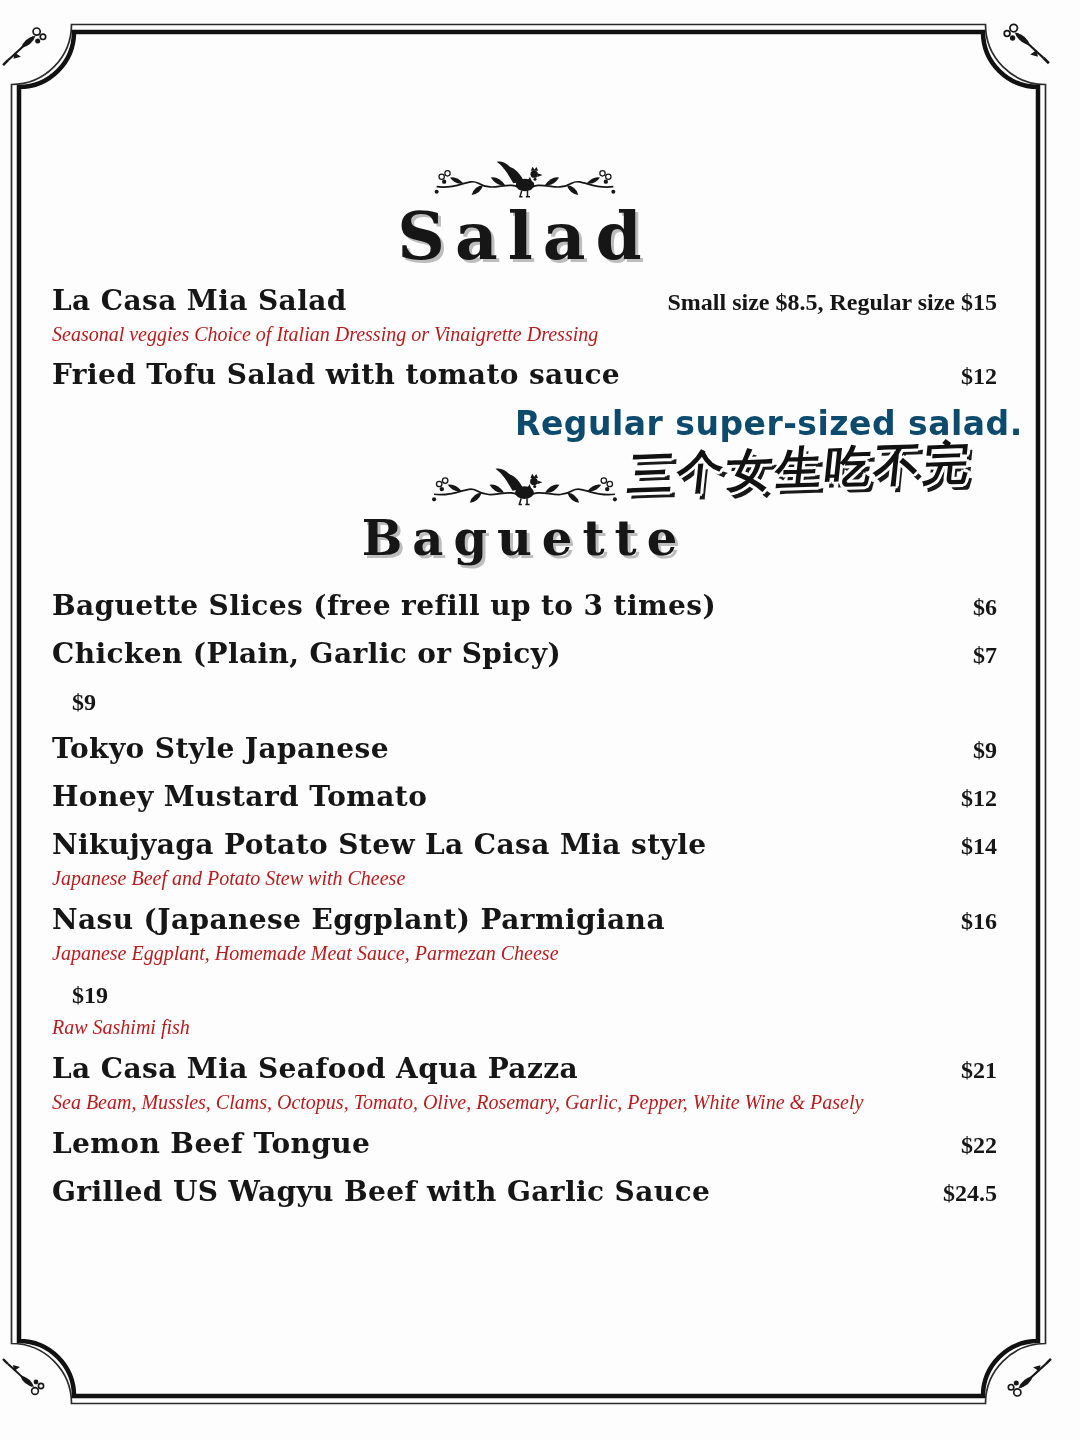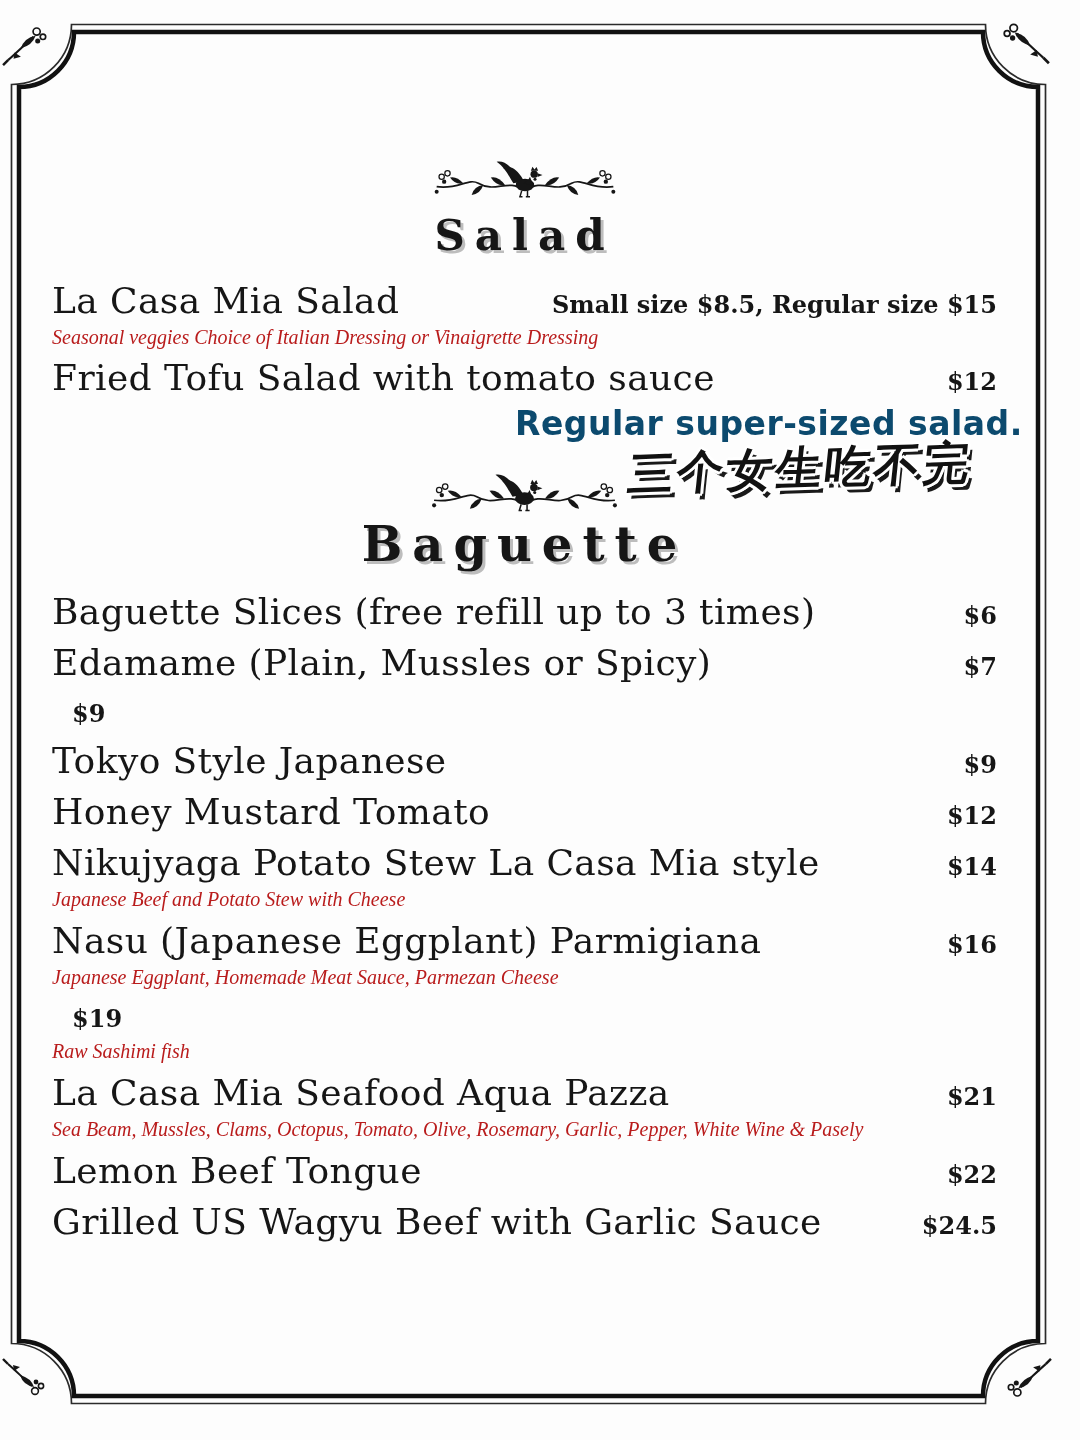--- a/index.html
+++ b/index.html
@@ -25,34 +25,34 @@
   .orn-salad{margin-top:138px;}
   .orn-appetizer{margin-top:62px;}
 
   .section-title{
     text-align:center;
     font-weight:bold;
     color:var(--ink);
     text-shadow:3px 3px 0 var(--title-shadow);
     letter-spacing:10px;
   }
-  .title-salad{font-size:42px;line-height:56px;margin-top:-4px;}
+  .title-salad{font-size:66px;line-height:56px;margin-top:-4px;}
   .title-appetizer{font-size:48px;line-height:54px;margin-top:-2px;}
 
   .items{margin-top:20px;}
   .items-appetizer{margin-top:24px;}
   .item{margin-bottom:13px;}
   .item-line{display:flex;justify-content:space-between;align-items:baseline;}
   .item-name{
-    font-size:36px;line-height:34px;font-weight:400;
+    font-size:28px;line-height:34px;font-weight:700;
     white-space:nowrap;letter-spacing:0.4px;
   }
   .item-price{
     font-size:24px;line-height:34px;font-weight:700;
-    white-space:nowrap;margin-left:20px;
+    white-space:nowrap;margin-left:20px;font-family:Liberation Serif, serif;
   }
   .item-desc{
     font-family:"Liberation Serif", serif;
     font-style:italic;
     font-size:20px;line-height:24px;
     color:#b91c1c;
     margin-top:3px;
   }
   .item-gap{margin-bottom:12px;}
 
@@ -175,21 +175,21 @@
     <div class="section-title title-appetizer">Baguette</div>
     <div class="items items-appetizer" id="section-items-1">
         <div class="item">
           <div class="item-line">
             <span class="item-name">Baguette Slices (free refill up to 3 times)</span>
             <span class="item-price">$6</span>
           </div>
         </div>
         <div class="item">
           <div class="item-line">
-            <span class="item-name">Edamame (Plain, Mussles or Spicy)</span>
+            <span class="item-name">Chicken (Plain, Garlic or Spicy)</span>
             <span class="item-price">$7</span>
           </div>
         </div>
         <div class="item">
           <div class="item-line">
             <span class="item-price">$9</span>
           </div>
         </div>
         <div class="item">
           <div class="item-line">

